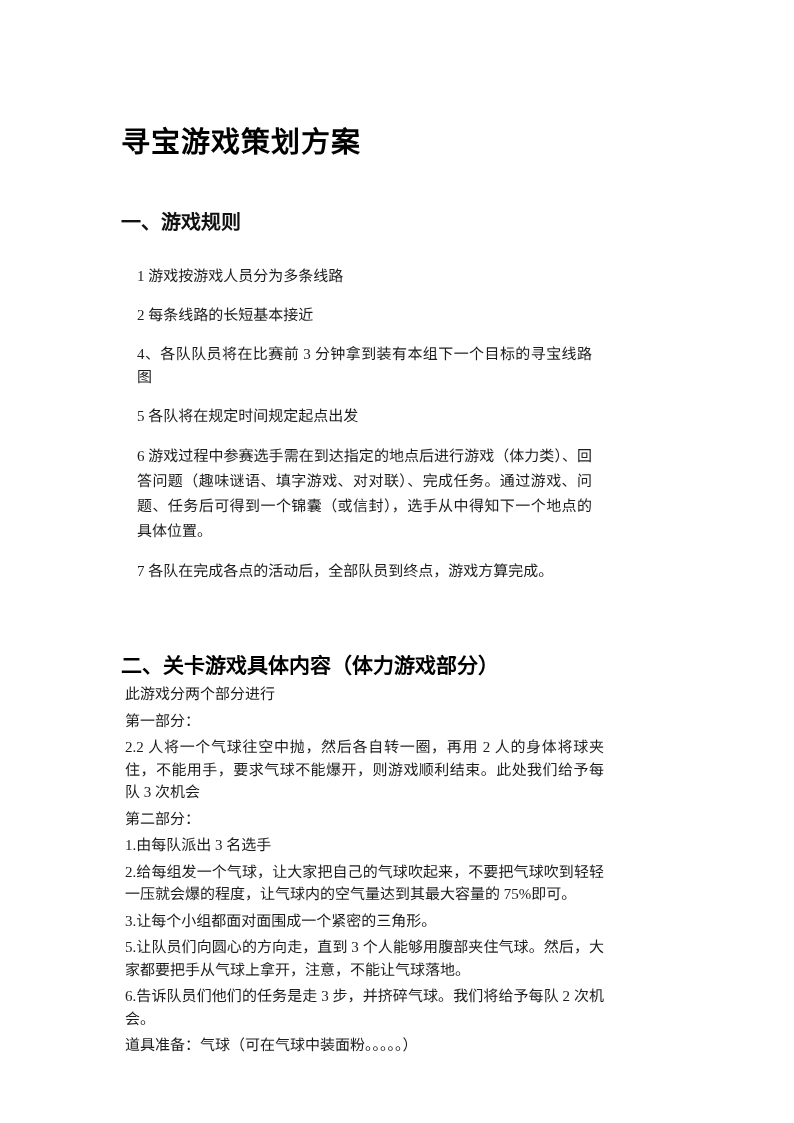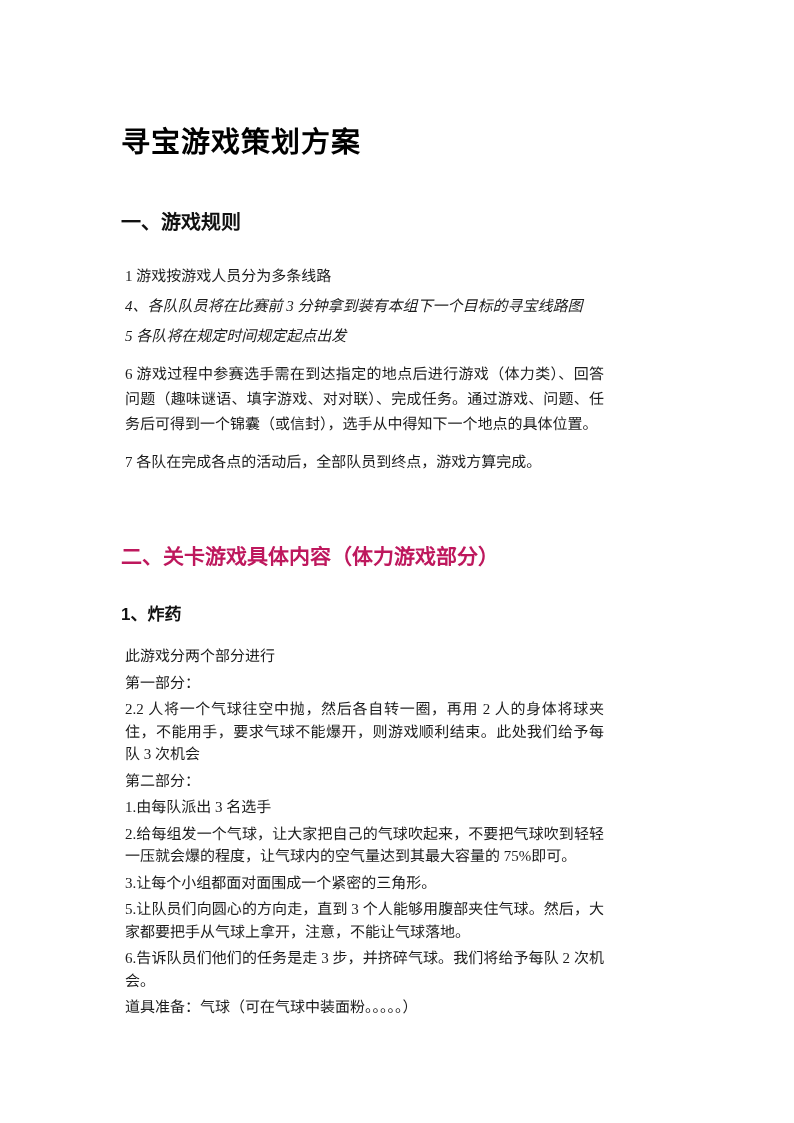--- a/index.html
+++ b/index.html
@@ -35,34 +35,34 @@
     font-size: 20px;
     color: #111111;
     margin: 0 0 30px 0;
   }
   .rules {
     font-family: "Liberation Serif", "DejaVu Serif", serif;
     font-size: 15px;
     color: #1c1c1c;
   }
   .rule {
-    margin: 4px;
+    margin: 16px;
     line-height: 23px;
     text-align: justify;
   }
-  .rule.gap-sm  { margin-top: 7px; font-style: italic; }
+  .rule.gap-sm  { margin-top: 7px; }
   .rule.gap-md  { margin-top: 14px; }
   .rule.para {
     line-height: 25px;
   }
   .h2 {
     font-family: "Liberation Sans", "DejaVu Sans", sans-serif;
     font-weight: bold;
     font-size: 21px;
-    color: #be185d;
+    color: #000000;
     margin: 66px 0 0 0;
   }
   .h3 {
     font-family: "Liberation Sans", "DejaVu Sans", sans-serif;
     font-weight: bold;
     font-size: 17px;
     color: #111111;
     margin: 30px 0 20px 0;
   }
   .game-body {
@@ -80,29 +80,29 @@
 <body>
 
 <div class="page">
 
   <h1 class="doc-title">寻宝游戏策划方案</h1>
 
   <h2 class="h1">一、游戏规则</h2>
 
   <div class="rules">
     <p class="rule">1 游戏按游戏人员分为多条线路</p>
+    <p class="rule">2 每条线路的长短基本接近</p>
     <p class="rule gap-sm">4、各队队员将在比赛前 3 分钟拿到装有本组下一个目标的寻宝线路图</p>
     <p class="rule gap-sm">5 各队将在规定时间规定起点出发</p>
     <p class="rule gap-md para">6 游戏过程中参赛选手需在到达指定的地点后进行游戏（体力类）、回答问题（趣味谜语、填字游戏、对对联）、完成任务。通过游戏、问题、任务后可得到一个锦囊（或信封），选手从中得知下一个地点的具体位置。</p>
     <p class="rule gap-md">7 各队在完成各点的活动后，全部队员到终点，游戏方算完成。</p>
   </div>
 
   <h2 class="h2">二、关卡游戏具体内容（体力游戏部分）</h2>
 
-  <h3 class="h3">1、炸药</h3>
 
   <div class="game-body">
     <p>此游戏分两个部分进行</p>
     <p>第一部分：</p>
     <p>2.2 人将一个气球往空中抛，然后各自转一圈，再用 2 人的身体将球夹住，不能用手，要求气球不能爆开，则游戏顺利结束。此处我们给予每队 3 次机会</p>
     <p>第二部分：</p>
     <p>1.由每队派出 3 名选手</p>
     <p>2.给每组发一个气球，让大家把自己的气球吹起来，不要把气球吹到轻轻一压就会爆的程度，让气球内的空气量达到其最大容量的 75%即可。</p>
     <p>3.让每个小组都面对面围成一个紧密的三角形。</p>
     <p>5.让队员们向圆心的方向走，直到 3 个人能够用腹部夹住气球。然后，大家都要把手从气球上拿开，注意，不能让气球落地。</p>

